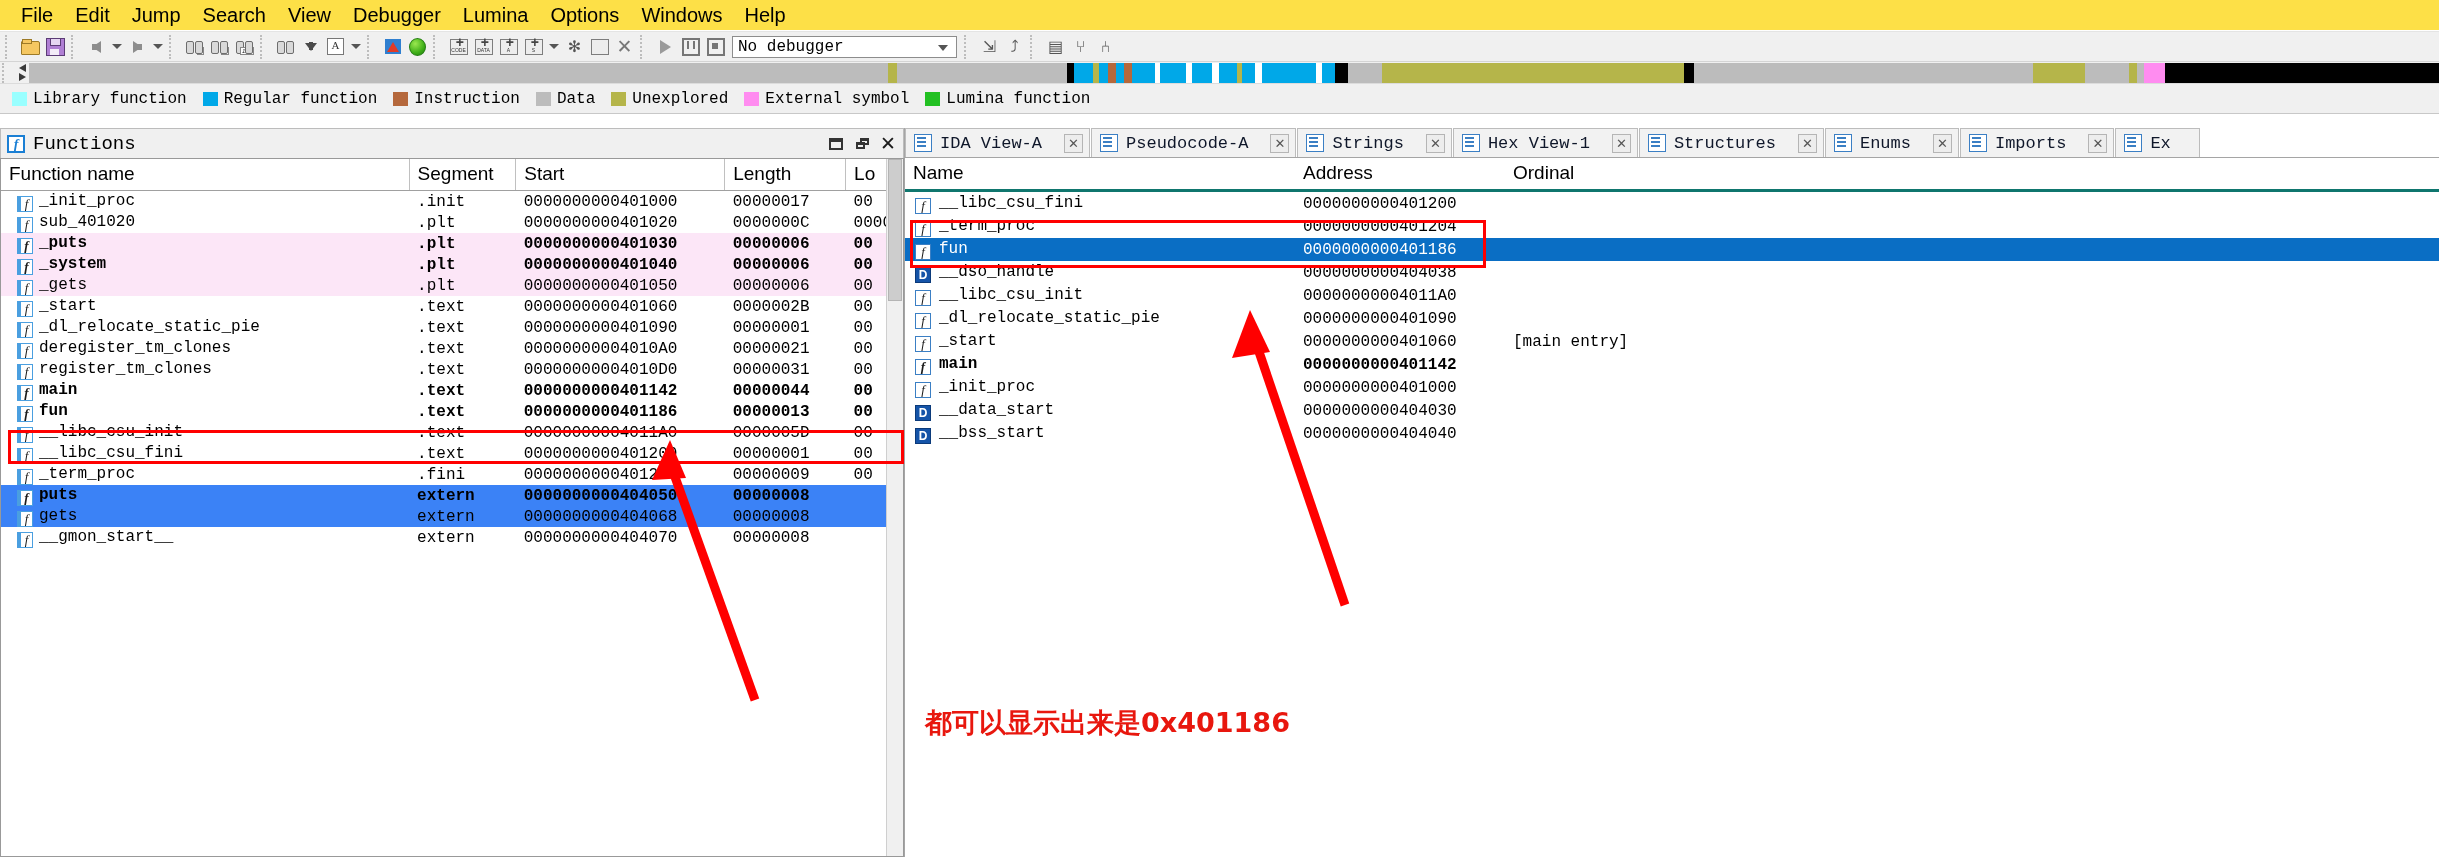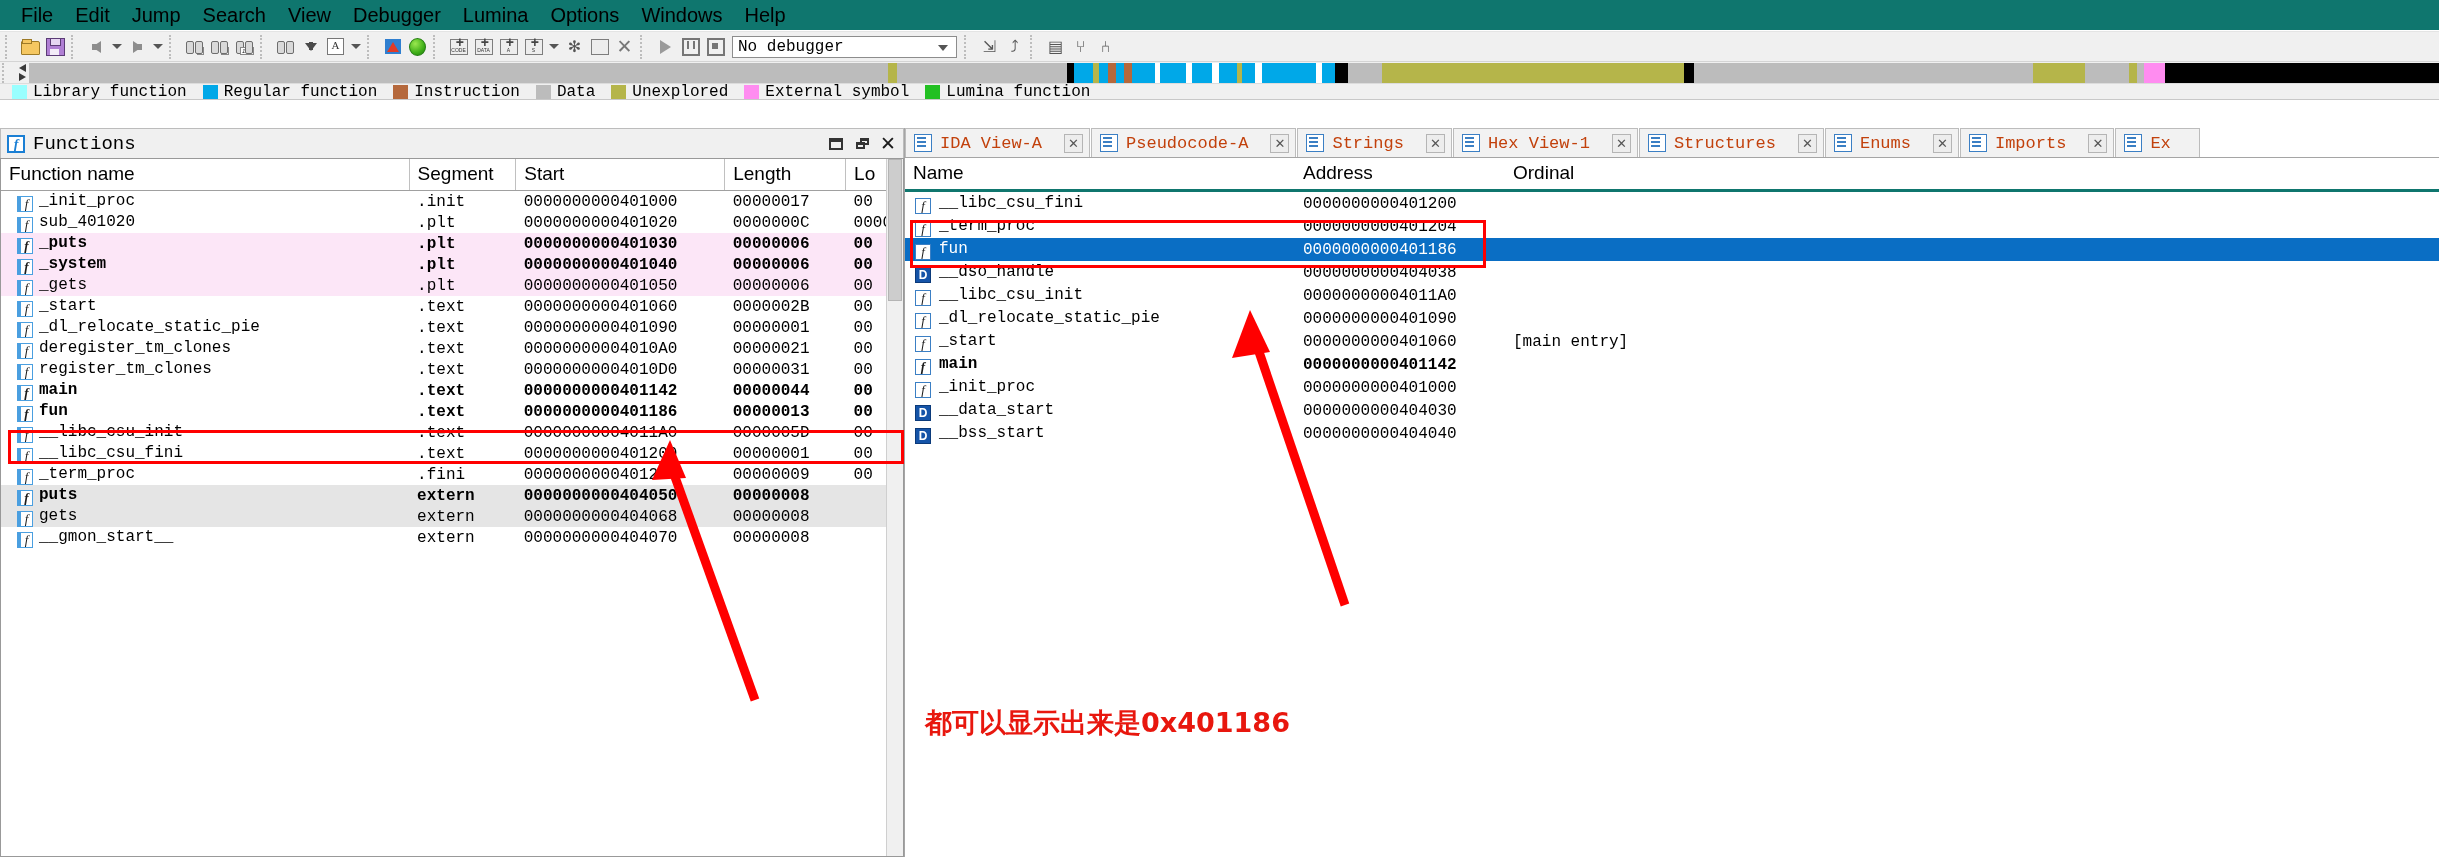--- a/index.html
+++ b/index.html
@@ -11,21 +11,21 @@
     font-family: "Liberation Sans", sans-serif;
     font-size: 18px;
     overflow: hidden;
     position: relative;
     -webkit-font-smoothing: none;
   }
 
   
   #menubar {
     height: 30px;
-    background: #0f766e;
+    background: #fde047;
     display: flex;
     align-items: center;
     padding-left: 10px;
     border-bottom: 1px solid #ffffff;
   }
   #menubar .menu-item {
     padding: 2px 11px;
     font-size: 20px;
     color: #000;
     line-height: 24px;
@@ -214,21 +214,21 @@
   .navband-arrows .a2 {
     width:0;height:0;border-top:4px solid transparent;border-bottom:4px solid transparent;
     border-left:7px solid #3a3a3a;
   }
   #navband {
     flex: 1; height: 20px; display: flex;
   }
 
   
   #legend {
-    height: 16px;
+    height: 30px;
     background: #f0f0f0;
     display: flex;
     align-items: center;
     padding-left: 12px;
     box-sizing: border-box;
     border-bottom: 1px solid #c8c8c8;
   }
   .legend-item { display: flex; align-items: center; margin-right: 16px; }
   .legend-swatch {
     width: 15px; height: 14px; margin-right: 6px;
@@ -330,21 +330,21 @@
     font-size: 16px;
     color: #000;
     padding: 0 0 0 8px;
     height: 20px;
     line-height: 20px;
     white-space: nowrap;
     overflow: hidden;
     border: none;
   }
   tr.row-plt td { background: #fce6f7; }
-  tr.row-extern td { background: #e5e5e5; }
+  tr.row-extern td { background: #3b82f6; }
   tr.bold td { font-weight: bold; }
   td.fname { padding-left: 0; }
   .fico {
     display: inline-block;
     width: 16px; height: 16px;
     border: 1px solid #4a9fe0;
     color: #1a1a1a;
     font-family: "Liberation Serif", serif;
     font-style: italic;
     font-size: 13px; line-height: 14px;
@@ -389,21 +389,21 @@
     border: 1px solid #3b7fc4;
     box-sizing: border-box;
     position: relative;
   }
   .tab-ico:before {
     content:""; position:absolute; left:2px; top:2px; right:5px; height:2px; background:#3b7fc4;
     box-shadow: 0 4px 0 #3b7fc4, 0 8px 0 #3b7fc4;
   }
   .tab-label {
     font-family: "Liberation Mono", monospace;
-    font-size: 17px; color: #c2410c;
+    font-size: 17px; color: #0f172a;
     margin-right: 22px;
   }
   .tab-close {
     width: 19px; height: 19px;
     border: 1px solid #b5b5b5;
     background: #ededed;
     color: #555;
     font-size: 13px; line-height: 17px; text-align: center;
     box-sizing: border-box;
   }

